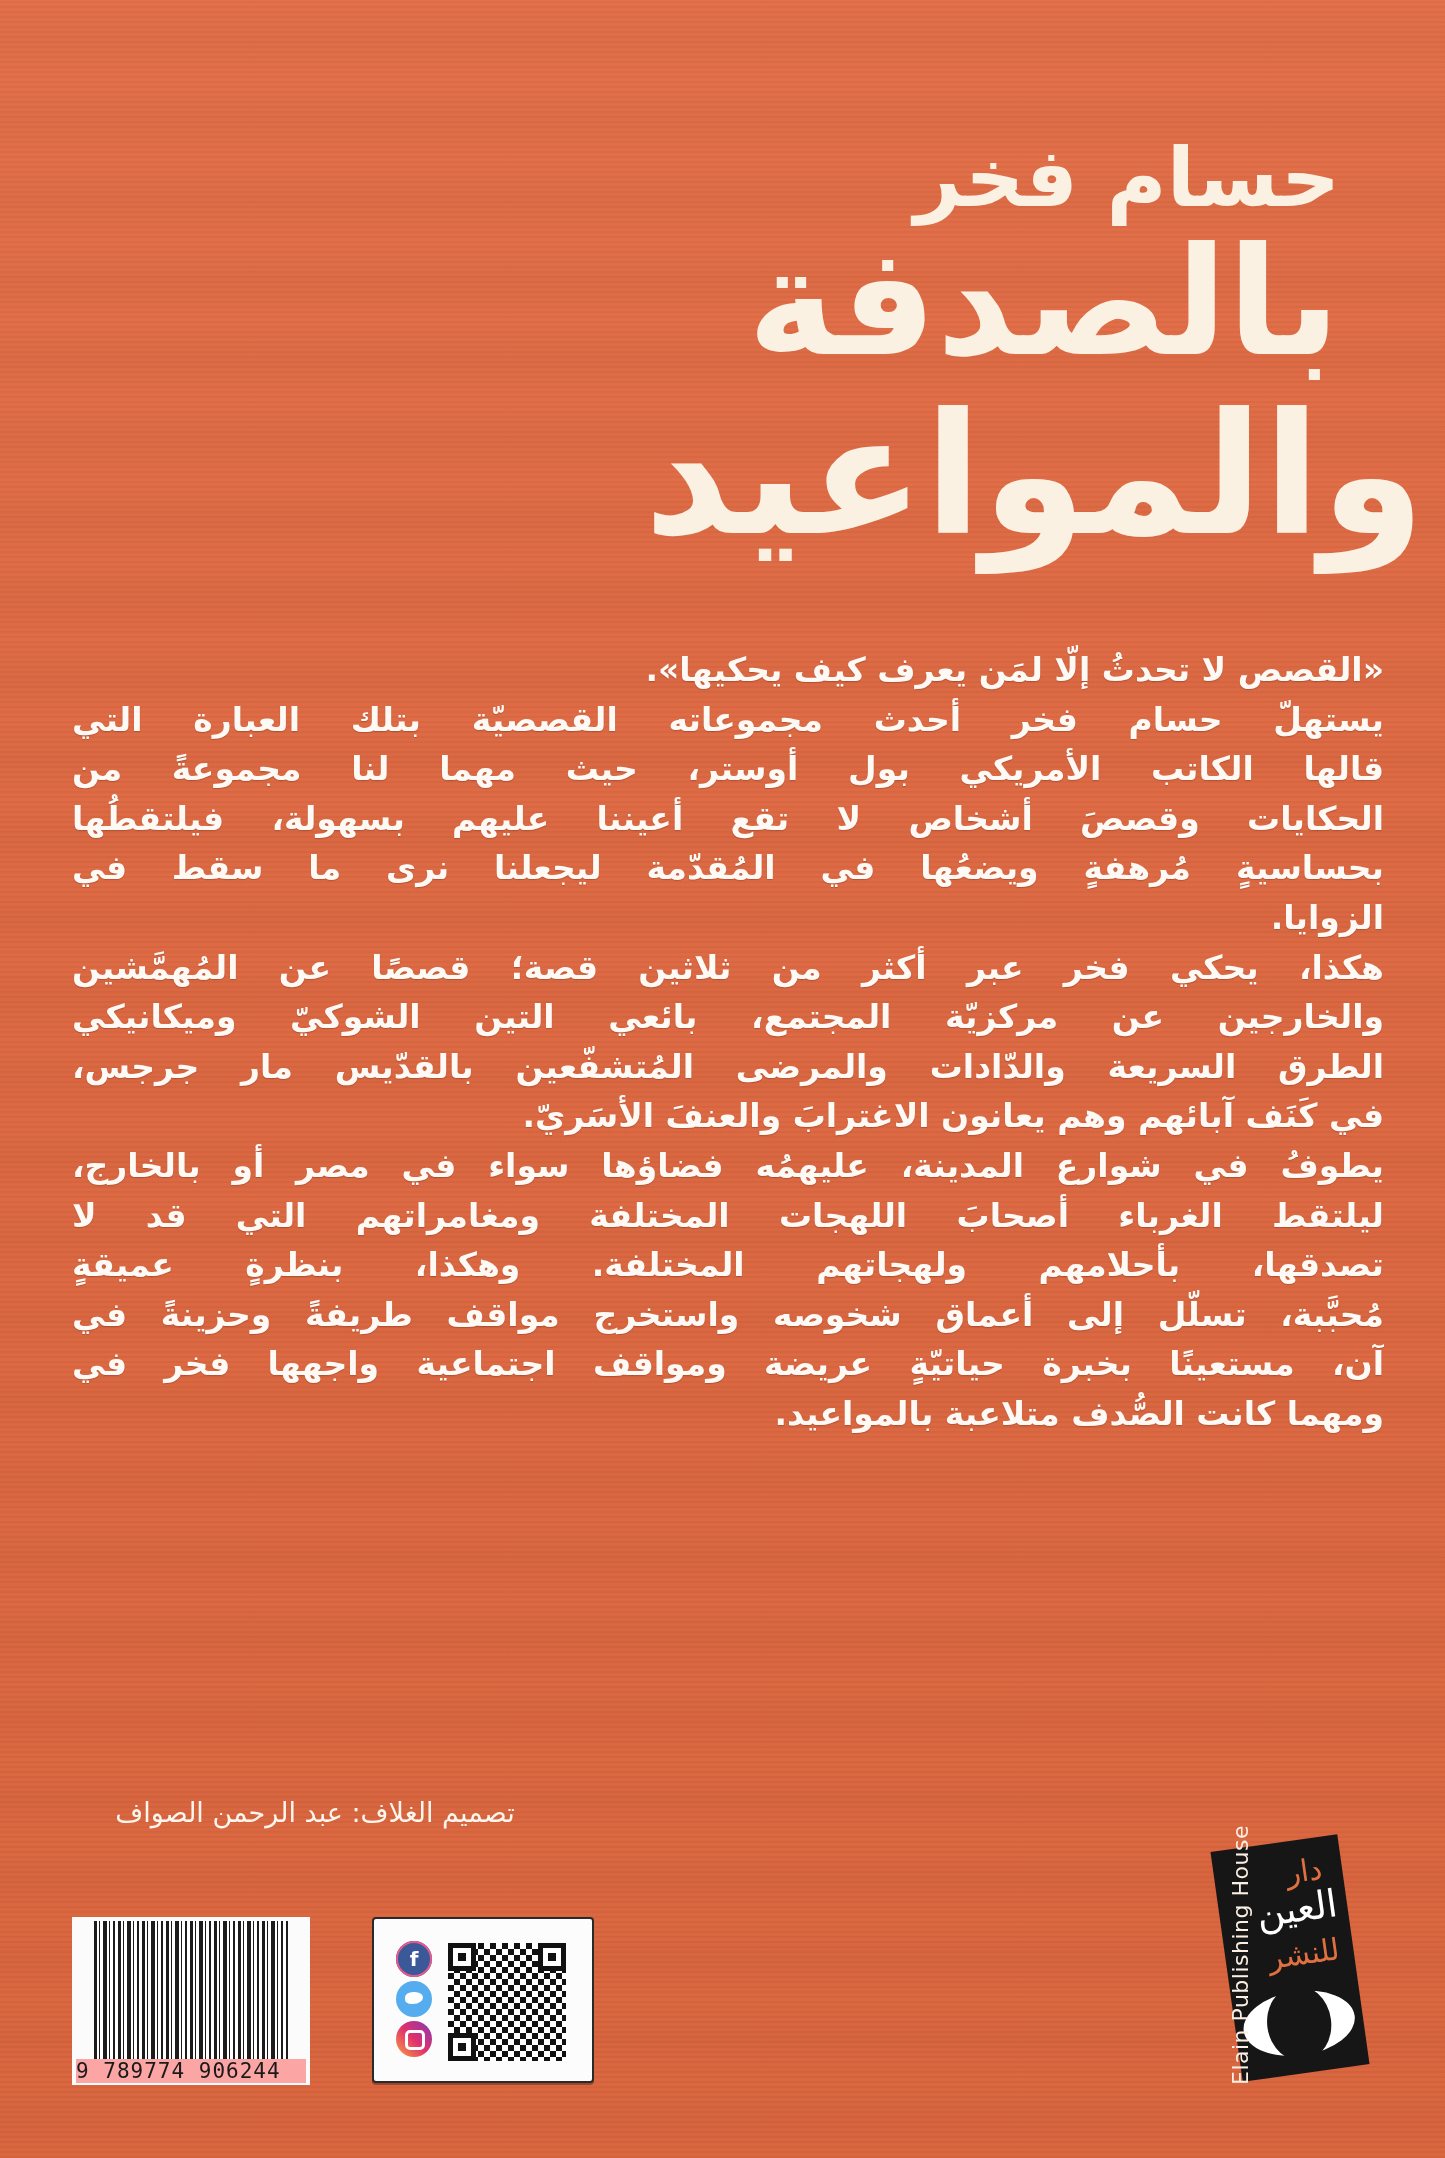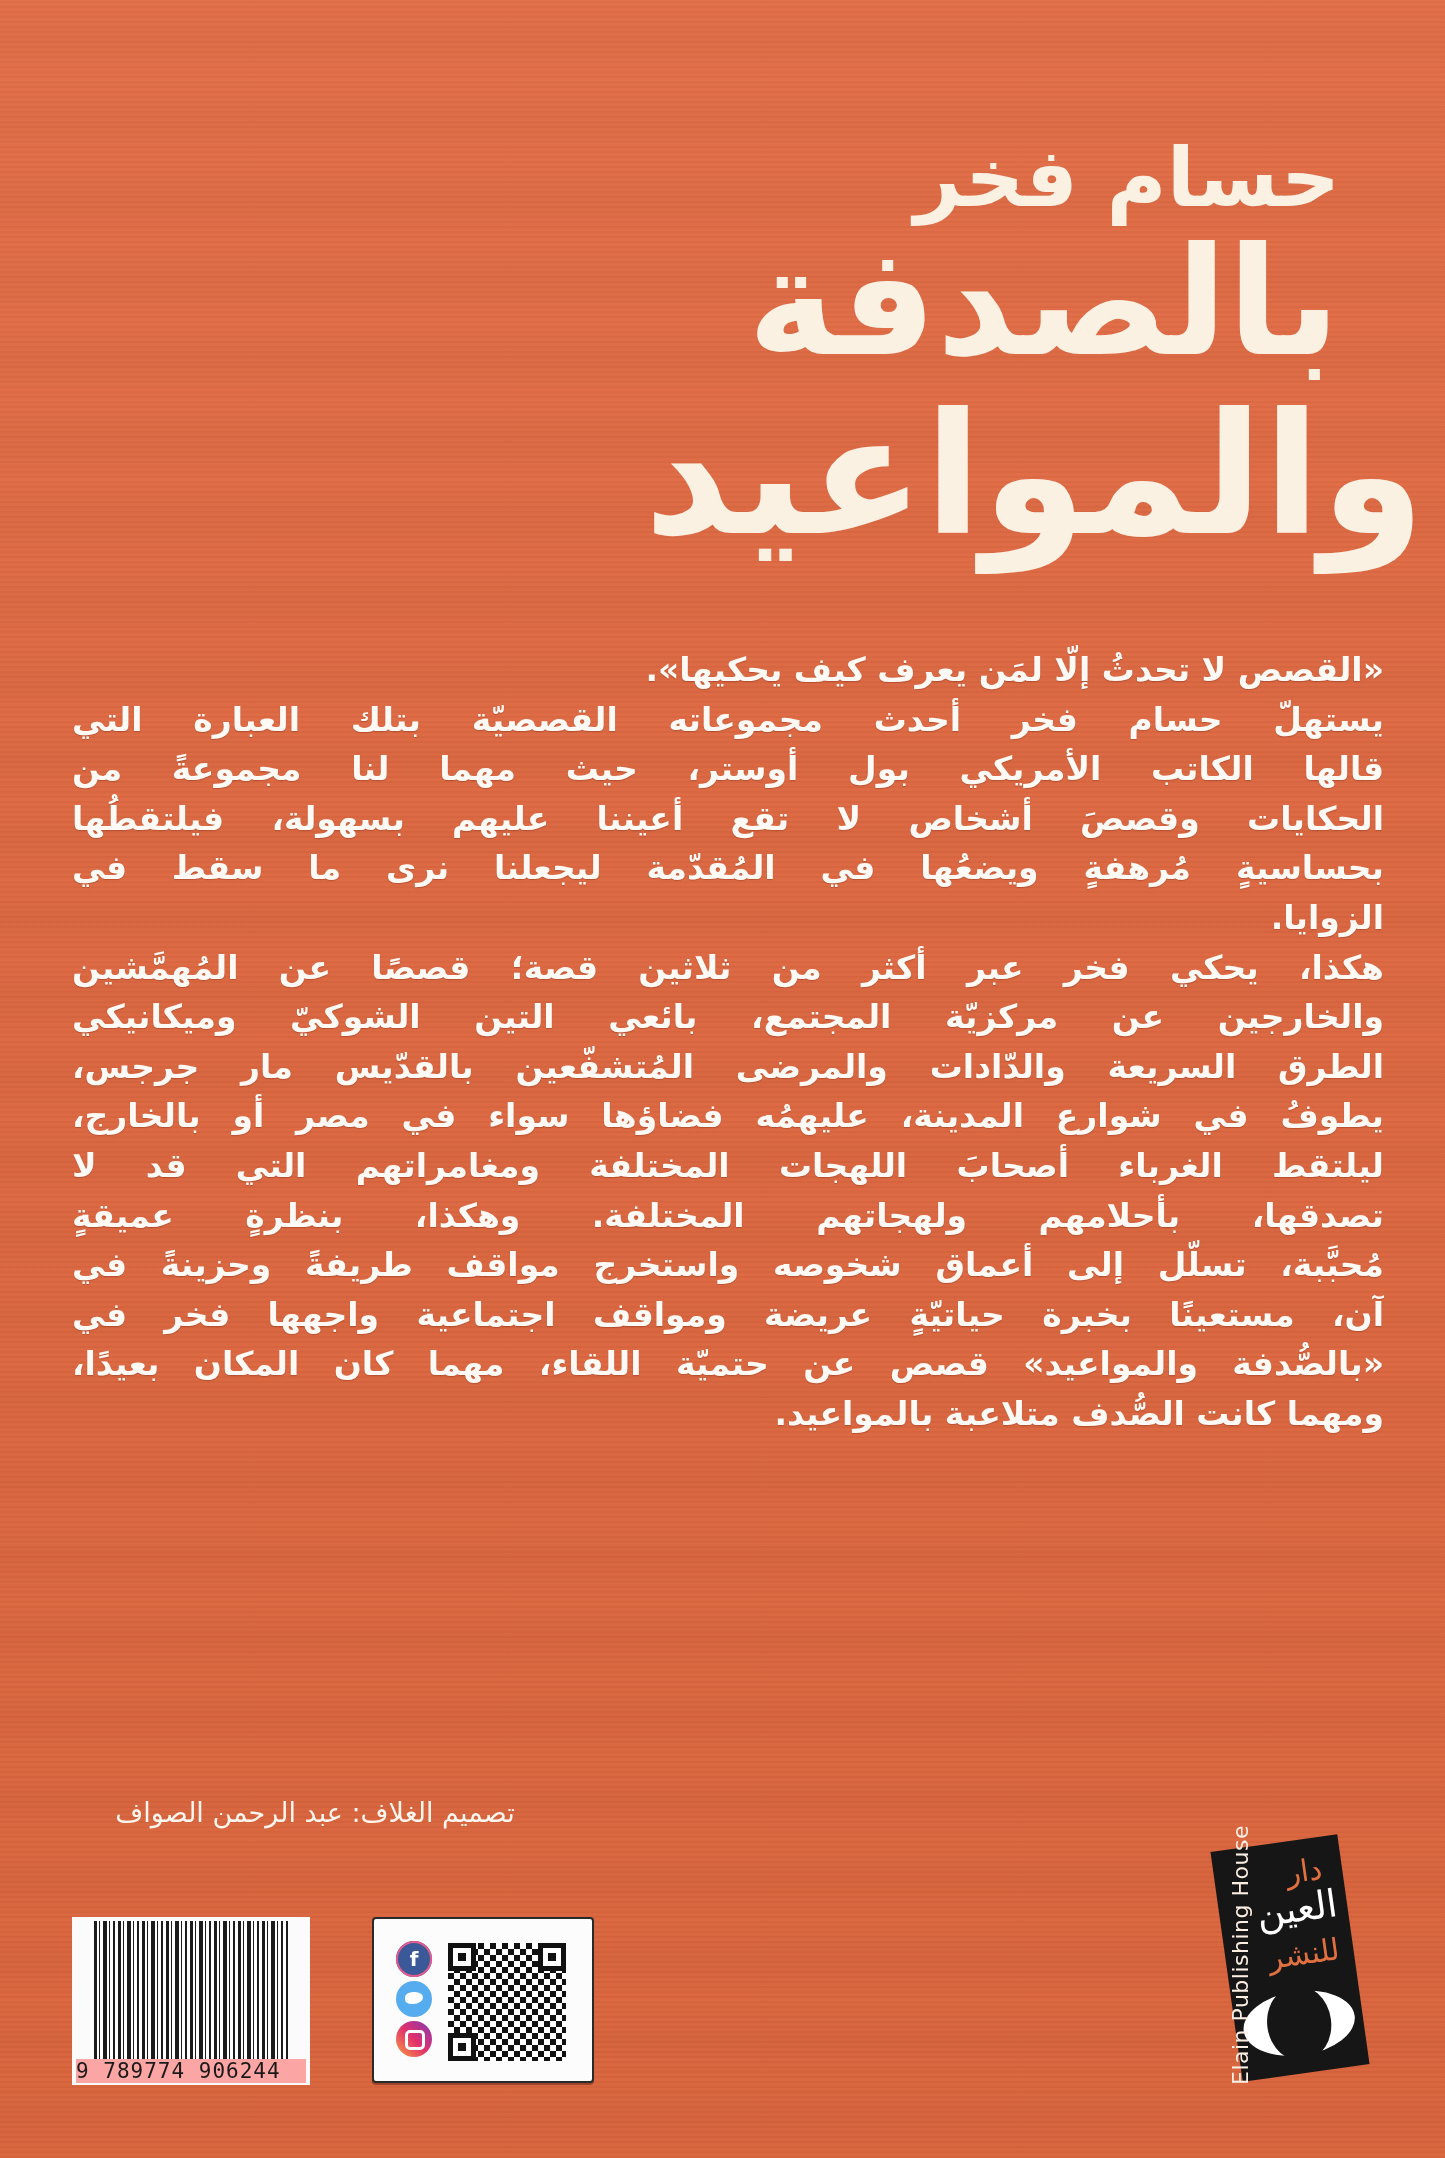--- a/index.html
+++ b/index.html
@@ -110,26 +110,26 @@
 <div class="abs body-text" dir="rtl">
   <span class="line end">«القصص لا تحدثُ إلّا لمَن يعرف كيف يحكيها».</span>
   <span class="line">يستهلّ حسام فخر أحدث مجموعاته القصصيّة بتلك العبارة التي</span>
   <span class="line">قالها الكاتب الأمريكي بول أوستر، حيث مهما لنا مجموعةً من</span>
   <span class="line">الحكايات وقصصَ أشخاص لا تقع أعيننا عليهم بسهولة، فيلتقطُها</span>
   <span class="line">بحساسيةٍ مُرهفةٍ ويضعُها في المُقدّمة ليجعلنا نرى ما سقط في</span>
   <span class="line end">الزوايا.</span>
   <span class="line">هكذا، يحكي فخر عبر أكثر من ثلاثين قصة؛ قصصًا عن المُهمَّشين</span>
   <span class="line">والخارجين عن مركزيّة المجتمع، بائعي التين الشوكيّ وميكانيكي</span>
   <span class="line">الطرق السريعة والدّادات والمرضى المُتشفّعين بالقدّيس مار جرجس،</span>
+  <span class="line end">في كَنَف آبائهم وهم يعانون الاغترابَ والعنفَ الأسَريّ.</span>
   <span class="line">يطوفُ في شوارع المدينة، عليهمُه فضاؤها سواء في مصر أو بالخارج،</span>
   <span class="line">ليلتقط الغرباء أصحابَ اللهجات المختلفة ومغامراتهم التي قد لا</span>
   <span class="line">تصدقها، بأحلامهم ولهجاتهم المختلفة. وهكذا، بنظرةٍ عميقةٍ</span>
   <span class="line">مُحبَّبة، تسلّل إلى أعماق شخوصه واستخرج مواقف طريفةً وحزينةً في</span>
   <span class="line">آن، مستعينًا بخبرة حياتيّةٍ عريضة ومواقف اجتماعية واجهها فخر في</span>
-  <span class="line">«بالصُّدفة والمواعيد» قصص عن حتميّة اللقاء، مهما كان المكان بعيدًا،</span>
   <span class="line end">ومهما كانت الصُّدف متلاعبة بالمواعيد.</span>
 </div>
 
 <div class="abs designer" dir="rtl">تصميم الغلاف: عبد الرحمن الصواف</div>
 
 <div class="abs barcode">
   <div class="bars"></div>
   <div class="digits">9 789774 906244</div>
 </div>
 

